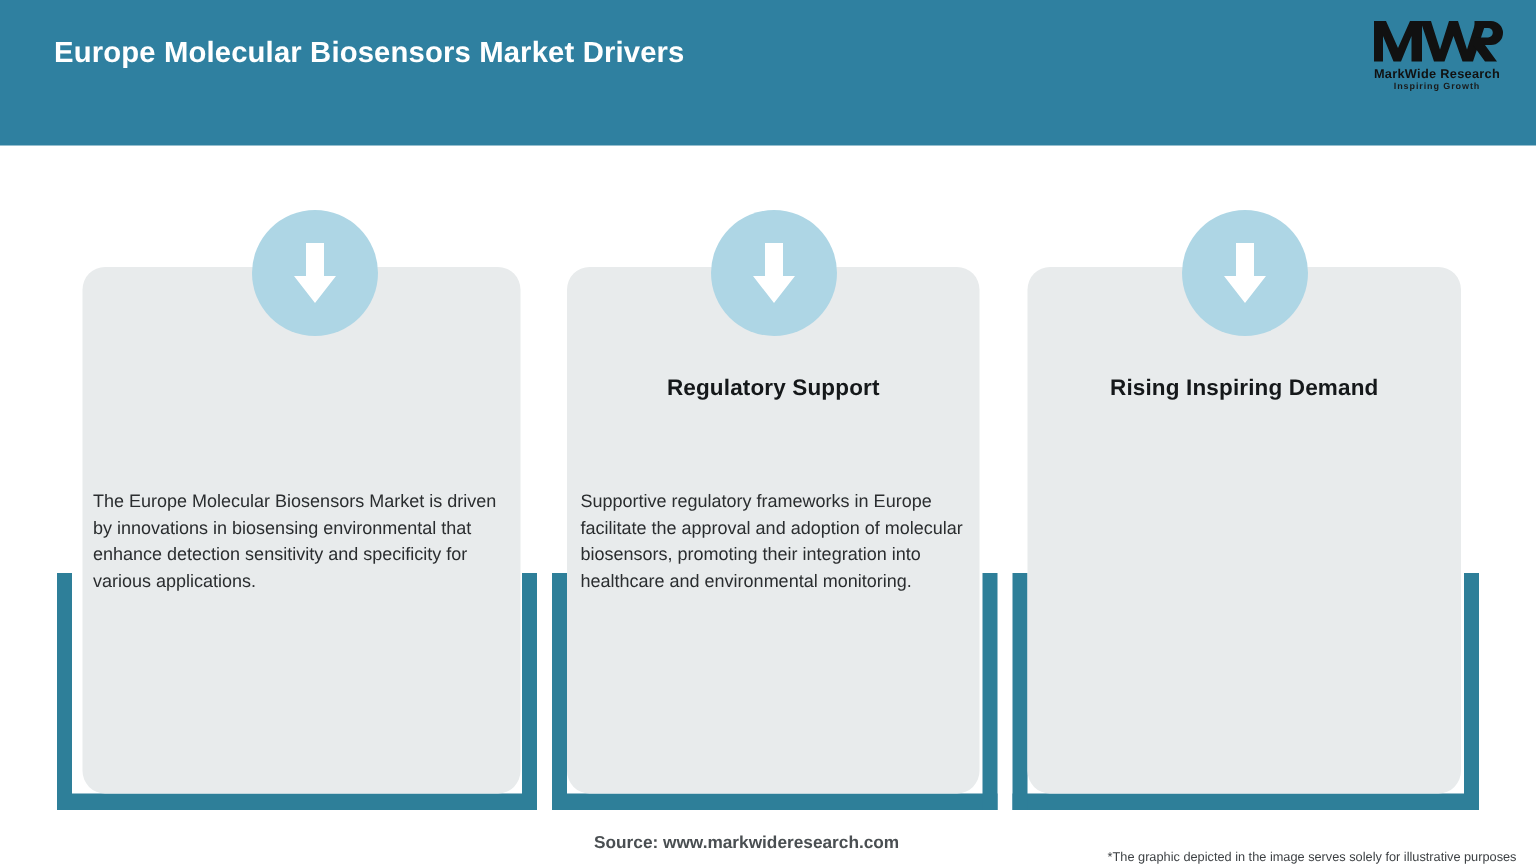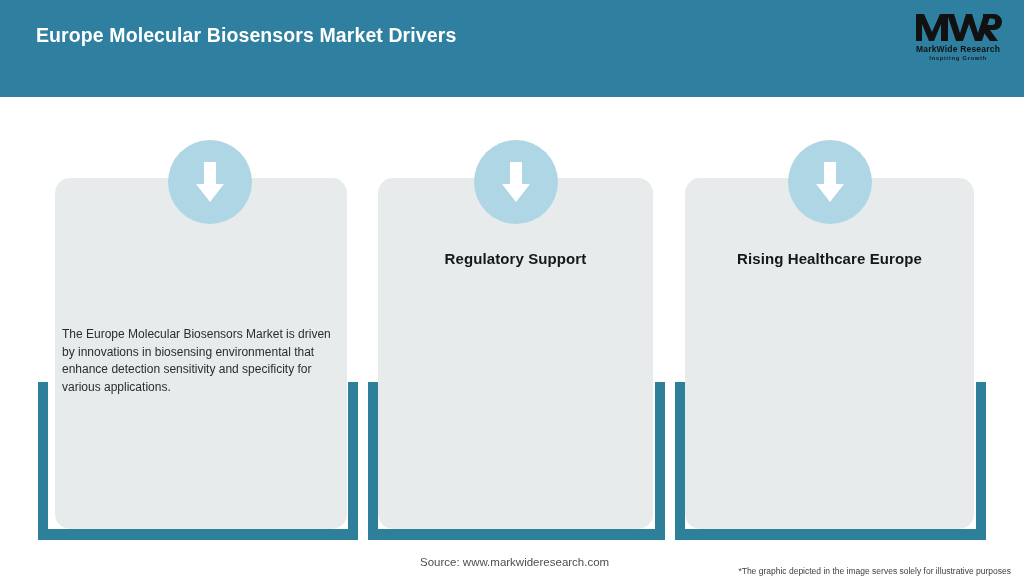--- a/index.html
+++ b/index.html
@@ -98,23 +98,22 @@
     font-size:12px; line-height:17.6px;
     color:#2a2d2f;
   }
   .card-unit.c0 .card-body { left:24px; right:24px; }
   .card-unit.c1 .card-body { left:19px; right:18px; }
   .card-unit.c2 .card-body { left:20px; right:13px; }
 
   
   .source {
     position:absolute; left:396px; top:556px;
-    font-size:11.5px; font-weight:normal; color:#4a4f52;
+    font-size:11.5px; font-weight:bold; color:#4a4f52;
     white-space:nowrap;
-    margin-left:24px;
   }
   .disclaimer {
     position:absolute; right:13px; top:566px;
     font-size:8.5px; color:#3b3f42;
     white-space:nowrap;
     text-align:center;
   }
 </style>
 </head>
 <body>
@@ -145,31 +144,32 @@
       <svg class="arrow-svg" width="38" height="46" viewBox="0 0 38 46">
         <path d="M13,3 h12 v22 h8 L19,43 L5,25 h8 z" fill="#ffffff"></path>
       </svg>
     </div>
   </div>
 
   <div class="card-unit c1">
     <div class="bracket"></div>
     <div class="panel"></div>
     <div class="card-title">Regulatory Support</div>
+    <div class="card-body">Supportive regulatory frameworks in Europe facilitate the approval and adoption of molecular biosensors, promoting their integration into healthcare and environmental monitoring.</div>
     <div class="circle">
       <svg class="arrow-svg" width="38" height="46" viewBox="0 0 38 46">
         <path d="M13,3 h12 v22 h8 L19,43 L5,25 h8 z" fill="#ffffff"></path>
       </svg>
     </div>
   </div>
 
   <div class="card-unit c2">
     <div class="bracket"></div>
     <div class="panel"></div>
-    <div class="card-title">Rising Healthcare Europe</div>
+    <div class="card-title">Rising Inspiring Demand</div>
     <div class="circle">
       <svg class="arrow-svg" width="38" height="46" viewBox="0 0 38 46">
         <path d="M13,3 h12 v22 h8 L19,43 L5,25 h8 z" fill="#ffffff"></path>
       </svg>
     </div>
   </div>
 
 </div>
 
 <div class="source">Source: www.markwideresearch.com</div>

